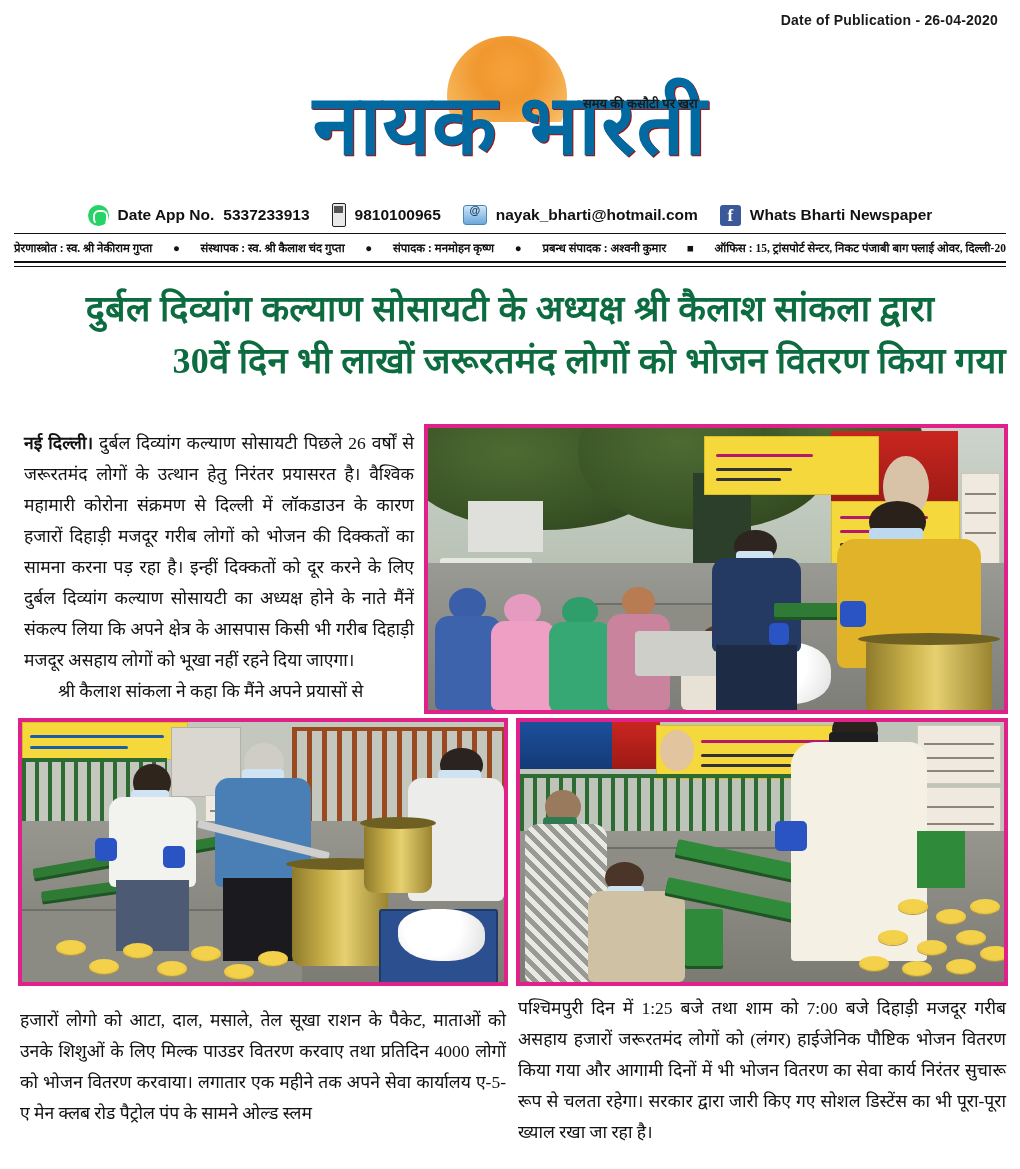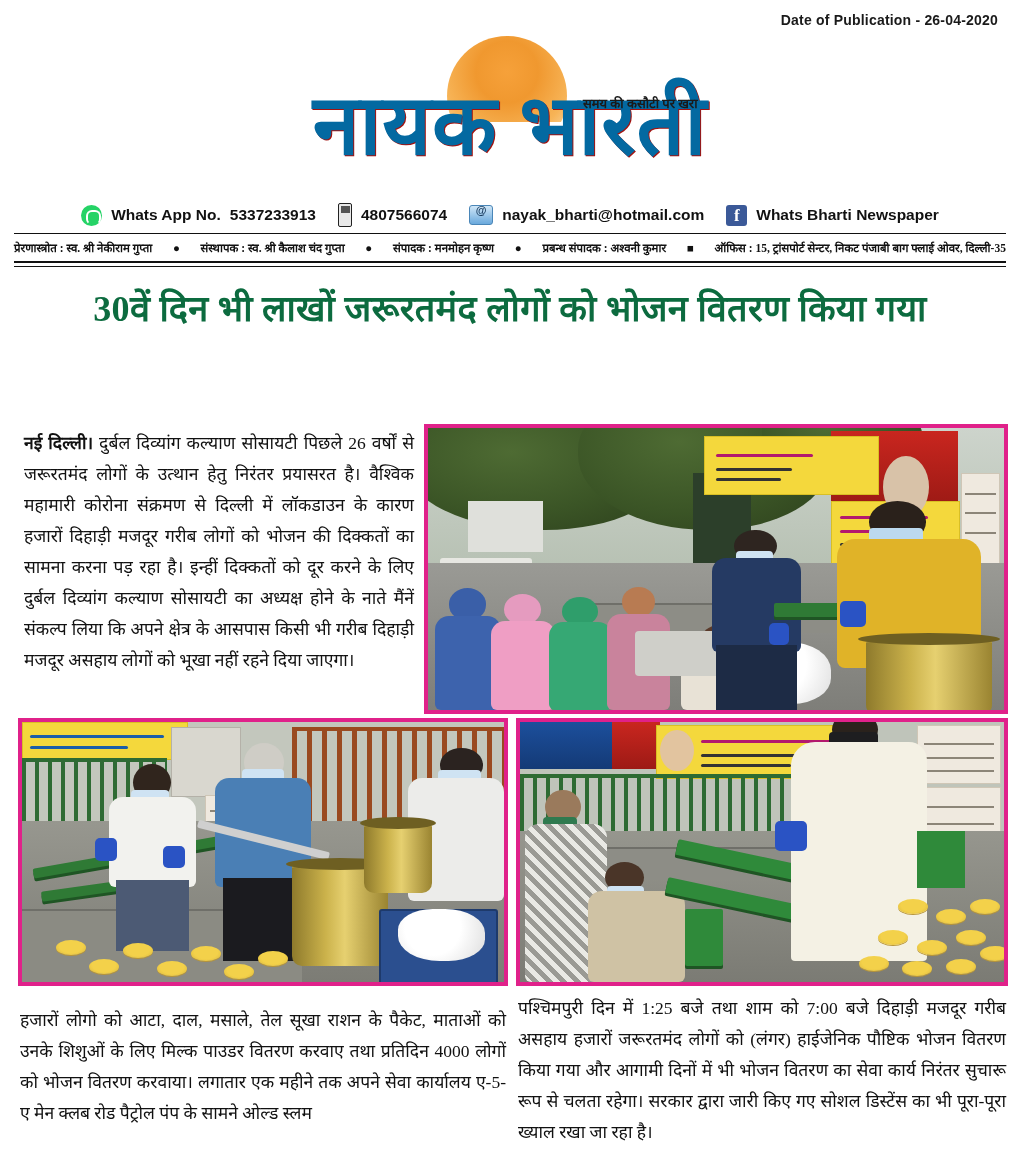--- a/index.html
+++ b/index.html
@@ -79,21 +79,21 @@
   
   .headline{
     position:absolute; top:283px; left:14px; width:992px;
     text-align:center;
     font-family:"Liberation Serif", serif;
     font-weight:bold;
     font-size:36px; line-height:52px;
     color:#0c6b3f;
     letter-spacing:.3px;
   }
-  .headline .l2{ display:block; }
+  .headline .l2{ display:block;text-align:right; }
 
   
   .col-left-top{
     position:absolute; top:428px; left:24px; width:390px; height:265px;
     font-family:"Liberation Serif", serif;
     font-size:17.5px; line-height:31px;
     text-align:justify; text-justify:inter-word;
     color:#111;
   }
   .col-left-top .lead{ font-weight:bold; }
@@ -158,54 +158,56 @@
 
   <div class="masthead">
     <div class="sun"></div>
     <div class="sun-mask"></div>
     <div class="logo-text">नायक भारती</div>
     <div class="tagline">समय की कसौटी पर खरा</div>
   </div>
 
   <div class="contactbar">
     <span class="ic ic-wa"></span>
-    <span class="txt">Whats App No.</span>
+    <span class="txt">Date App No.</span>
     <span class="txt">5337233913</span>
     <span class="sep"></span>
     <span class="ic ic-ph"></span>
-    <span class="txt">4807566074</span>
+    <span class="txt">9810100965</span>
     <span class="sep"></span>
     <span class="ic ic-mail"></span>
     <span class="txt">nayak_bharti@hotmail.com</span>
     <span class="sep"></span>
     <span class="ic ic-fb">f</span>
     <span class="txt">Whats Bharti Newspaper</span>
   </div>
 
   <div class="rule-top"></div>
   <div class="credits">
     <span>प्रेरणास्त्रोत : स्व. श्री नेकीराम गुप्ता</span>
     <span class="bullet">●</span>
     <span>संस्थापक : स्व. श्री कैलाश चंद गुप्ता</span>
     <span class="bullet">●</span>
     <span>संपादक : मनमोहन कृष्ण</span>
     <span class="bullet">●</span>
     <span>प्रबन्ध संपादक : अश्वनी कुमार</span>
     <span class="bullet">■</span>
-    <span>ऑफिस : 15, ट्रांसपोर्ट सेन्टर, निकट पंजाबी बाग फ्लाई ओवर, दिल्ली-35</span>
+    <span>ऑफिस : 15, ट्रांसपोर्ट सेन्टर, निकट पंजाबी बाग फ्लाई ओवर, दिल्ली-20</span>
   </div>
   <div class="rule-b1"></div>
   <div class="rule-b2"></div>
 
   <div class="headline">
+    <span class="l1">दुर्बल दिव्यांग कल्याण सोसायटी के अध्यक्ष श्री कैलाश सांकला द्वारा</span>
     <span class="l2">30वें दिन भी लाखों जरूरतमंद लोगों को भोजन वितरण किया गया</span>
   </div>
 
   <div class="col-left-top">
     <p><span class="lead">नई दिल्ली</span><span class="lead">।</span><span> दुर्बल दिव्यांग कल्याण सोसायटी पिछले 26 वर्षों से जरूरतमंद लोगों के उत्थान हेतु निरंतर प्रयासरत है। वैश्विक महामारी कोरोना संक्रमण से दिल्ली में लॉकडाउन के कारण हजारों दिहाड़ी मजदूर गरीब लोगों को भोजन की दिक्कतों का सामना करना पड़ रहा है। इन्हीं दिक्कतों को दूर करने के लिए दुर्बल दिव्यांग कल्याण सोसायटी का अध्यक्ष होने के नाते मैंनें संकल्प लिया कि अपने क्षेत्र के आसपास किसी भी गरीब दिहाड़ी मजदूर असहाय लोगों को भूखा नहीं रहने दिया जाएगा।</span></p>
+    <p>श्री कैलाश सांकला ने कहा कि मैंने अपने प्रयासों से</p>
   </div>
 
   <div class="photo p-top">
     <div class="scene">
       <div class="sky" style="height:52%; background:linear-gradient(#cdd4cc,#b6c0b2);"></div>
       <div class="foliage" style="left:-4%;top:-10%;width:46%;height:46%;"></div>
       <div class="foliage" style="left:26%;top:-16%;width:44%;height:52%;"></div>
       <div class="foliage" style="left:58%;top:-14%;width:28%;height:34%;"></div>
       <div style="position:absolute;left:7%;top:26%;width:13%;height:18%;background:#dfe0db;"></div>
       <div style="position:absolute;left:2%;top:46%;width:16%;height:11%;background:#e7e7e2;border-radius:3px;"></div>

